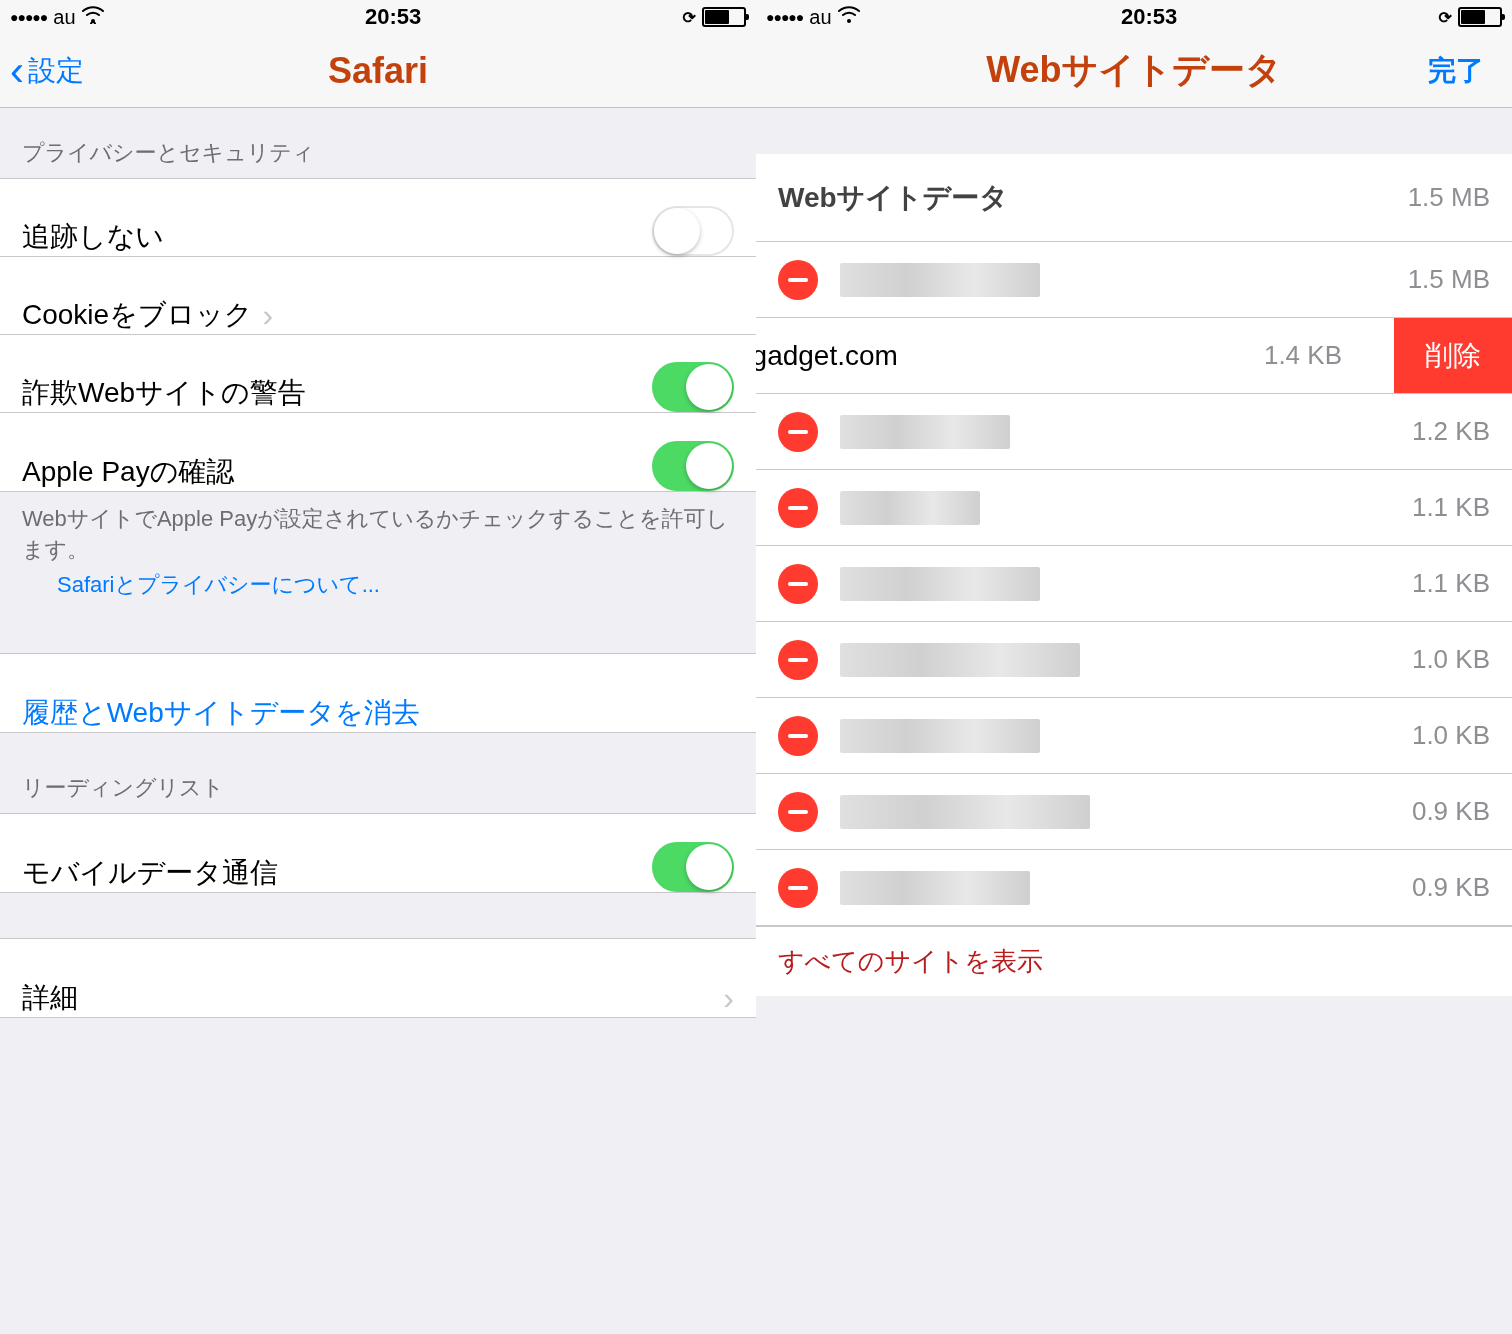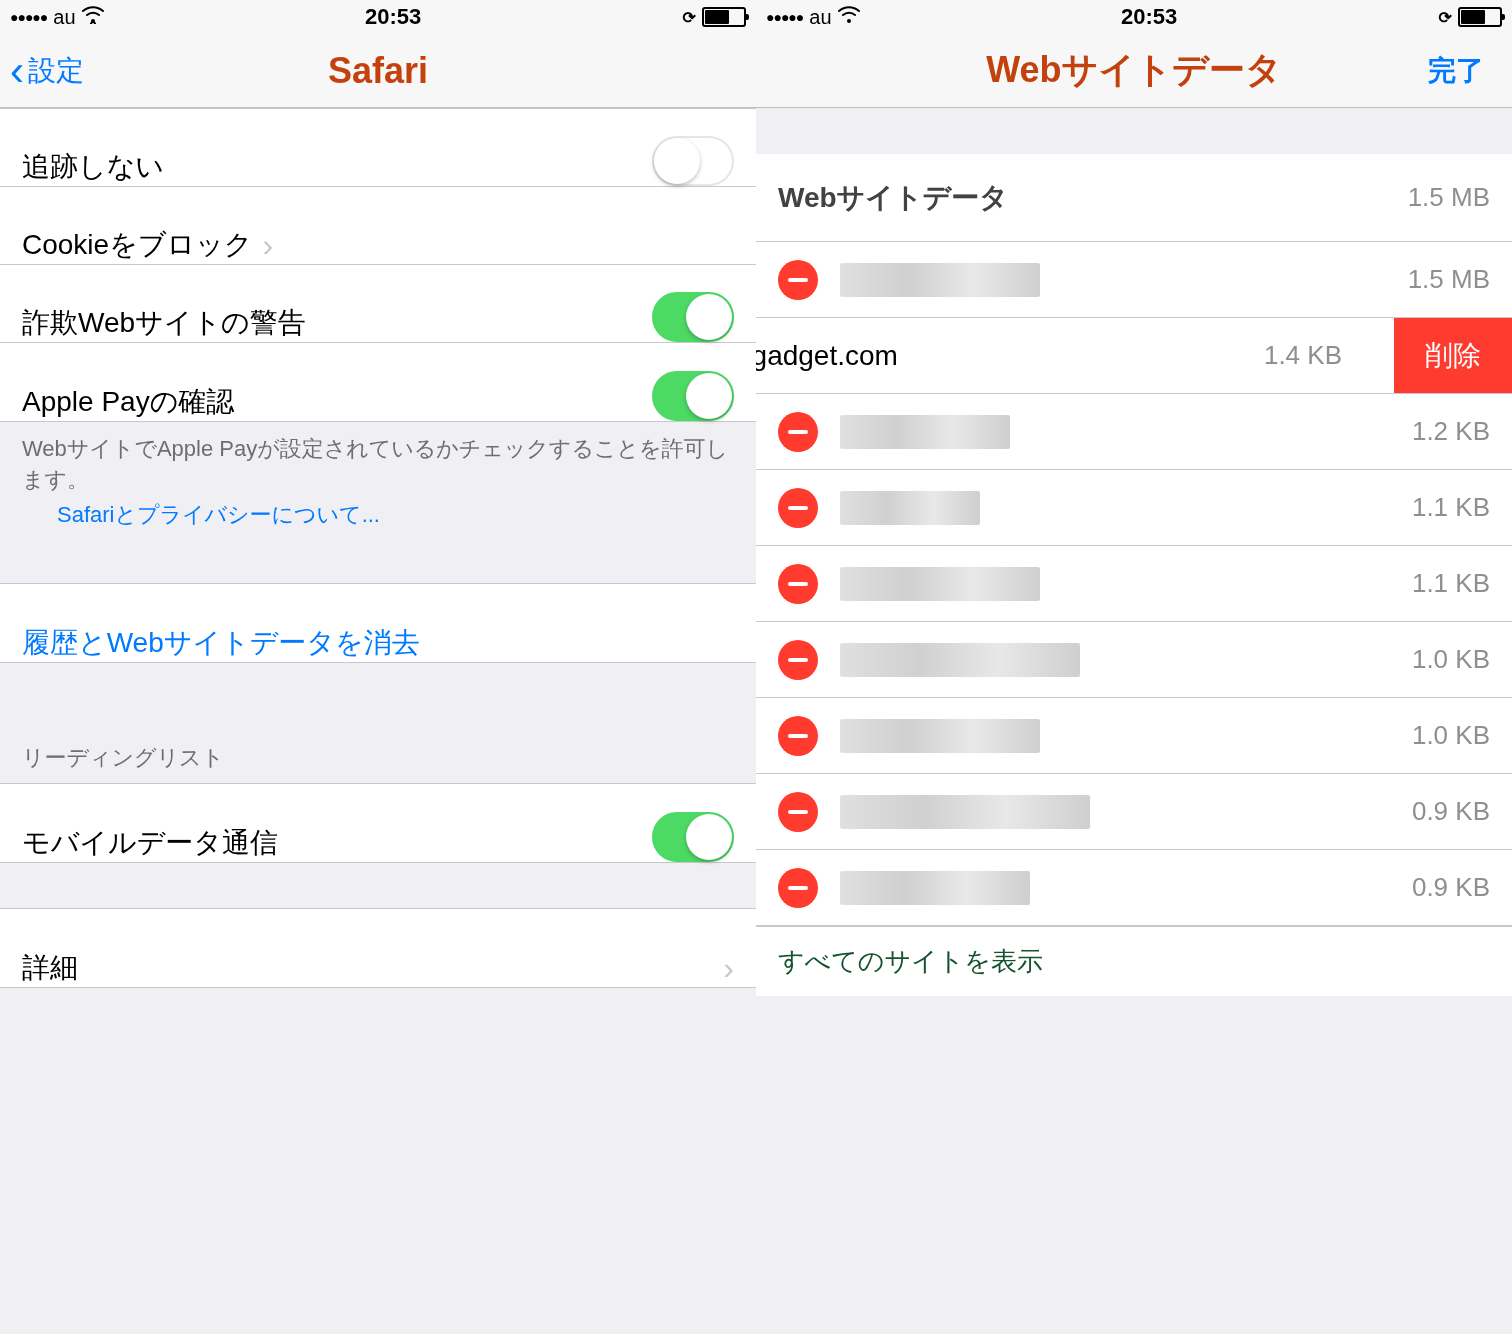--- a/index.html
+++ b/index.html
@@ -57,21 +57,21 @@
     .blur-box { height: 34px; border-radius:2px; flex: 0 0 auto; background: linear-gradient(90deg, #e0e0e0, #d0d0d0, #e8e8e8, #cfcfcf); }
     .data-size { font-size:26px; color:#8e8e93; margin-left:auto; }
 
     
     .swipe-row { height: 76px; display:flex; align-items:stretch; border-bottom:1px solid #c8c7cc; background:#fff; overflow:hidden; }
     .swipe-content { flex:1; display:flex; align-items:center; padding: 0 22px 0 0; transform: translateX(-20px); }
     .swipe-domain { font-size:28px; color:#000; flex:1; white-space:nowrap; }
     .swipe-size { font-size:26px; color:#8e8e93; margin-left:auto; padding-right: 10px; }
     .delete-btn { width: 118px; background:#ff3b30; color:#fff; font-size:28px; display:flex; align-items:center; justify-content:center; flex:0 0 auto; }
 
-    .show-all-row { height: 70px; display:flex; align-items:center; padding:0 22px; background:#fff; border-top:1px solid #c8c7cc; font-size:26px; color:#14532d; }
+    .show-all-row { height: 70px; display:flex; align-items:center; padding:0 22px; background:#fff; border-top:1px solid #c8c7cc; font-size:26px; color:#b91c1c; }
     .spacer-gap { height: 45px; }
   </style>
 </head>
 <body>
 
 <div class="screen">
   <div class="status-bar">
     <div class="sb-left">
       <span class="sb-dots">●●●●●</span>
       <span class="sb-carrier">au</span>
@@ -93,20 +93,21 @@
 
   <div class="nav-bar">
     <div class="nav-back">
       <span class="chev">‹</span>
       <span>設定</span>
     </div>
     <div class="nav-title">Safari</div>
   </div>
 
   <div class="content">
+    <div class="section-header">プライバシーとセキュリティ</div>
     <div class="group">
       <div class="row">
         <span class="row-label">追跡しない</span>
         <div class="toggle off">
             <div class="knob"></div>
           </div>
       </div>
       <div class="row">
         <span class="row-label">Cookieをブロック</span>
         <span class="chevron-r">›</span>
@@ -129,21 +130,21 @@
       <span class="link">Safariとプライバシーについて...</span>
     </div>
 
     <div class="spacer-gap"></div>
     <div class="group">
       <div class="row">
         <span class="row-link">履歴とWebサイトデータを消去</span>
       </div>
     </div>
 
-    <div class="section-header" style="padding-top:80px">リーディングリスト</div>
+    <div class="section-header" style="padding-top:40px">リーディングリスト</div>
     <div class="group">
       <div class="row">
         <span class="row-label">モバイルデータ通信</span>
         <div class="toggle on">
             <div class="knob"></div>
           </div>
       </div>
     </div>
 
     <div class="spacer-gap"></div>

